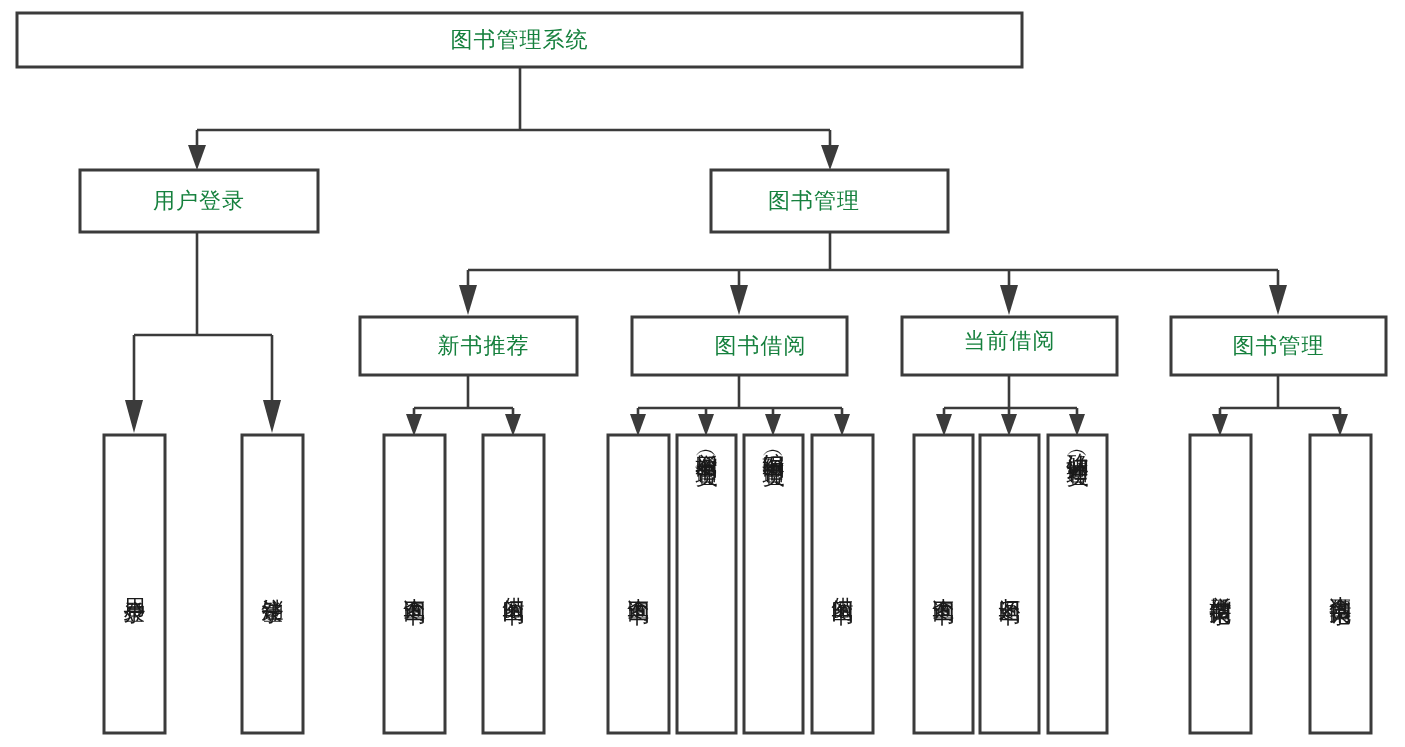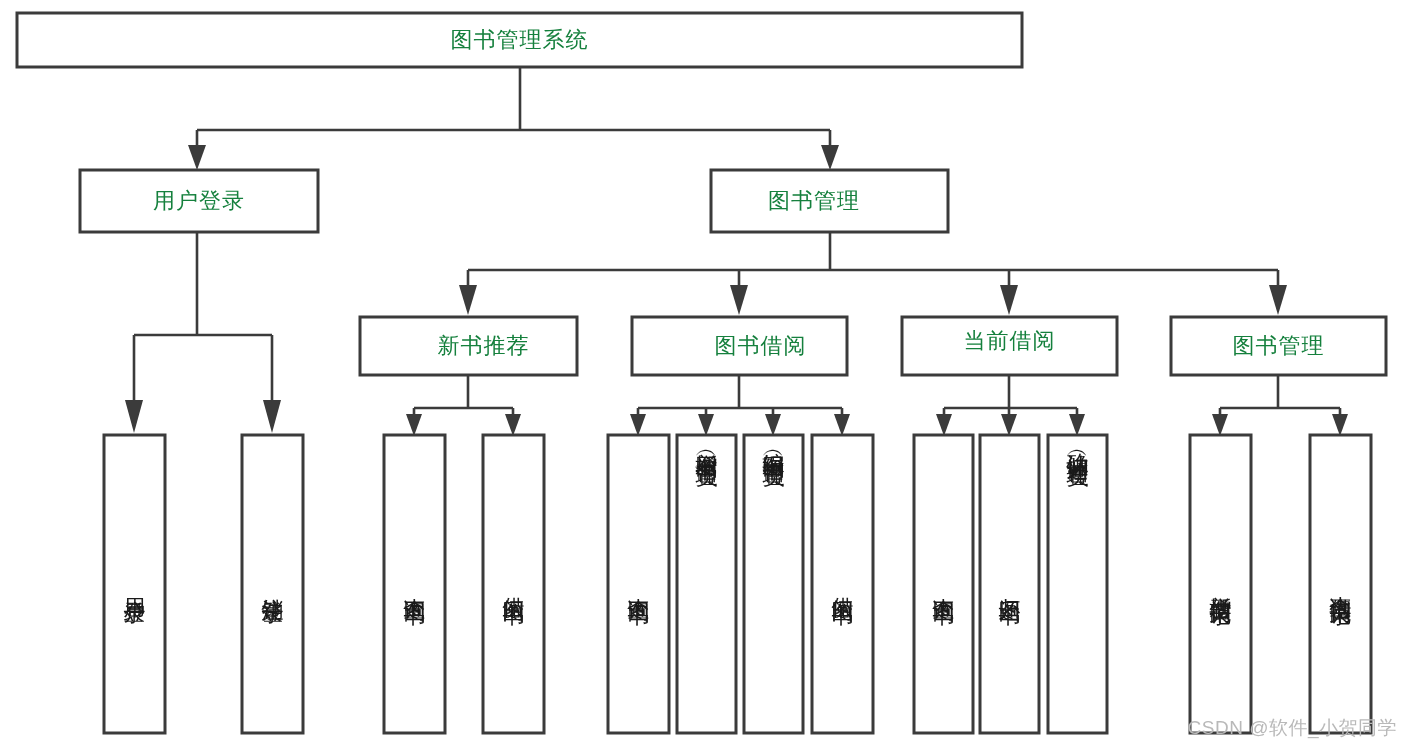--- a/index.html
+++ b/index.html
@@ -247,14 +247,13 @@
     <span class="vlabel">确认归还（管理员）</span>
   </div>
 
   <div class="vlabel-wrap" style="left:1190px; top:435px; width:61px; height:298px;">
     <span class="vlabel">新增借阅记录</span>
   </div>
   <div class="vlabel-wrap" style="left:1310px; top:435px; width:61px; height:298px;">
     <span class="vlabel">查询借阅记录</span>
   </div>
 
-  <div id="watermark">CSDN @软件_小贺同学</div>
 </div>
 
 </body></html>

